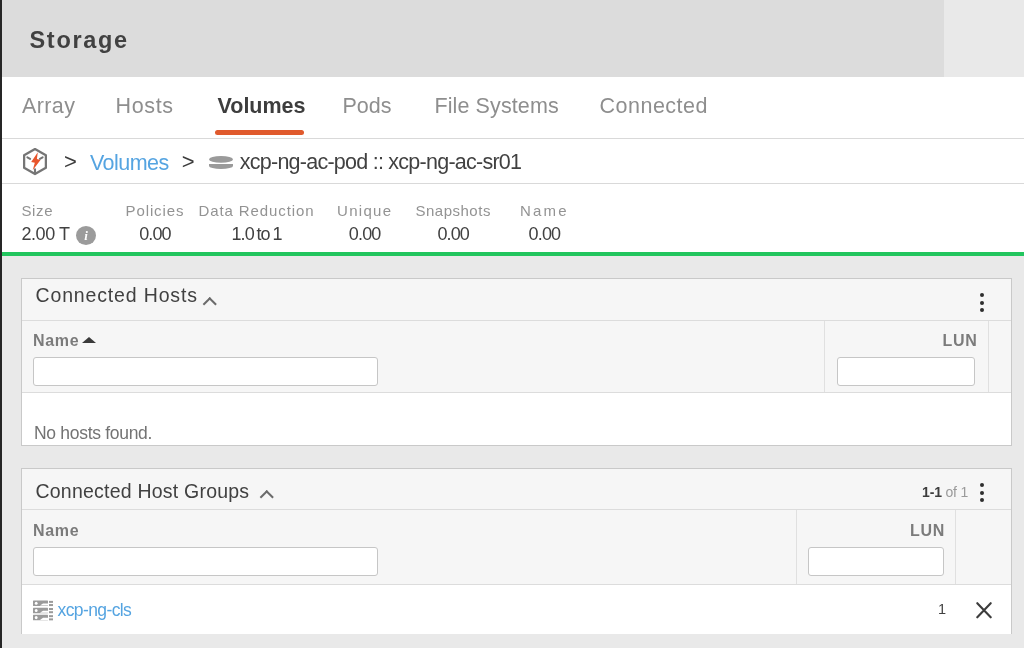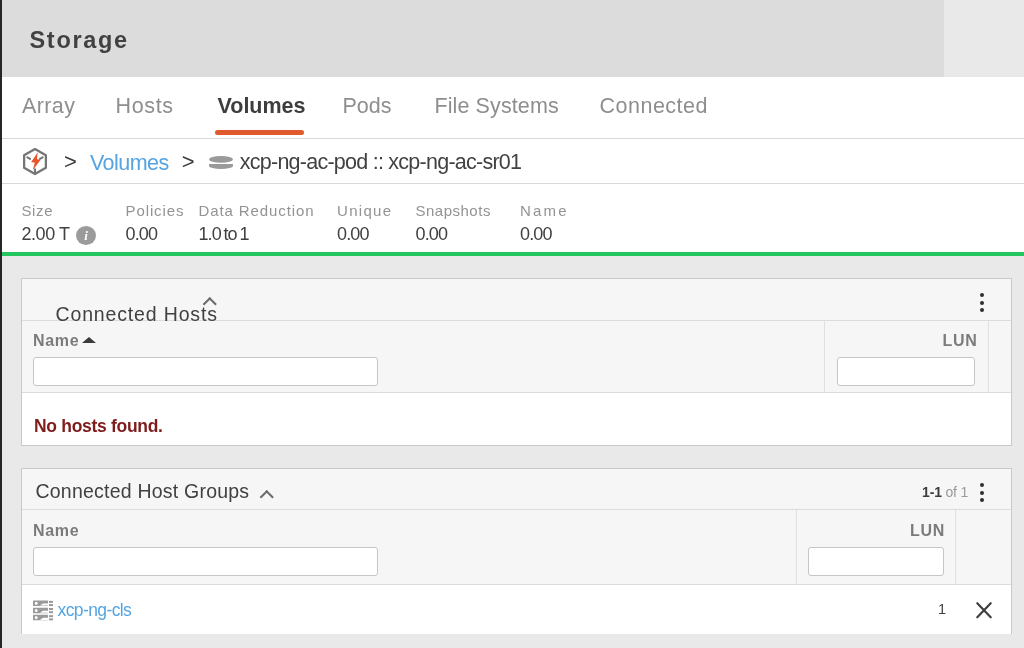--- a/index.html
+++ b/index.html
@@ -17,21 +17,21 @@
 .tab { position:absolute; top:16.5px; font-size:21.5px; color:#8e8e8e; }
 .tab.active { color:#3d3d3d; font-weight:bold; }
 #underline { position:absolute; left:215px; top:53px; width:89px; height:5px; background:#e05a2d; border-radius:2.5px; }
 #crumb { left:0; top:139px; width:1024px; height:45px; background:#ffffff; border-bottom:1px solid #d9d9d9; }
 #crumb .gt { position:absolute; top:9.5px; font-size:22px; color:#3d3d3d; }
 #crumb a { position:absolute; left:90px; top:11.5px; font-size:21.5px; color:#55a4e1; text-decoration:none; letter-spacing:-0.55px; }
 #crumb .vname { position:absolute; left:239.8px; top:10.5px; font-size:21.5px; color:#414141; letter-spacing:-0.75px; }
 #stats { left:0; top:184px; width:1024px; height:72px; background:#ffffff; border-bottom:4px solid #22c55e; }
 .stat { position:absolute; top:17.5px; }
 .stat .lbl { font-size:15px; color:#939393; letter-spacing:0.6px; }
-.stat .val { font-size:18px; color:#414141; margin-top:5px; letter-spacing:-0.85px; }
+.stat .val { font-size:18px; color:#414141; margin-top:5px; letter-spacing:-0.85px;text-align:center; }
 .panel { position:absolute; left:21px; width:991px; background:#ffffff; border:1px solid #c9c9c9; }
 .phead { position:relative; background:#f6f6f6; border-bottom:1px solid #dcdcdc; }
 .phead .ptitle { position:absolute; left:13.5px; font-size:19.5px; color:#414141; }
 .caret { position:absolute; width:12px; height:10px; }
 .caret::before { content:""; position:absolute; left:1px; top:2px; width:7.5px; height:7.5px; border-left:2.2px solid #6b6b6b; border-top:2.2px solid #6b6b6b; transform:rotate(45deg); }
 .dots { position:absolute; right:27px; top:14px; width:4px; }
 .dots i { display:block; width:4px; height:4px; border-radius:50%; background:#2e2e2e; margin-bottom:3.5px; }
 .thead { position:relative; background:#f6f6f6; border-bottom:1px solid #dcdcdc; }
 .col-lbl { position:absolute; font-size:16px; font-weight:bold; color:#7b7b7b; letter-spacing:0.7px; }
 .finput { position:absolute; height:29px; background:#fff; border:1px solid #c6c6c6; border-radius:3px; outline:none; }
@@ -94,38 +94,38 @@
       <div class="val">0.00</div>
     </div>
   <div class="stat" style="left:520px;">
       <div class="lbl" style="letter-spacing:2.2px;">Name</div>
       <div class="val">0.00</div>
     </div>
 </div>
 
 <div class="panel" style="top:278px; height:168px;">
   <div class="phead" style="height:42px;">
-    <span class="ptitle" style="top:24px; letter-spacing:0.85px;margin-left:20px;">Connected Hosts</span>
+    <span class="ptitle" style="top:5px; letter-spacing:0.85px;">Connected Hosts</span>
     <span class="caret" style="left:182px; top:18px;"></span>
     <div class="dots">
         <i></i>
         <i></i>
         <i></i>
       </div>
   </div>
   <div class="thead" style="height:72px;">
     <span class="col-lbl" style="left:11px; top:11px;">Name<span class="sortarrow"></span></span>
     <span class="col-lbl" style="right:33.5px; top:11px;">LUN</span>
     <div class="vline" style="left:802px;"></div>
     <div class="vline" style="left:966px;"></div>
     <input class="finput" style="left: 11px; top: 36px; width: 345px;">
     <input class="finput" style="left: 815px; top: 36px; width: 138px;">
   </div>
   <div class="tbody" style="height:51px;">
-    <span style="position:absolute; left:12px; top:23px; font-size:17.5px; color:#7f1d1d; letter-spacing:-0.3px;font-weight:bold;">No hosts found.</span>
+    <span style="position:absolute; left:12px; top:30px; font-size:17.5px; color:#737373; letter-spacing:-0.3px;">No hosts found.</span>
   </div>
 </div>
 
 <div class="panel" style="top:468px; height:166px;">
   <div class="phead" style="height:41px;">
     <span class="ptitle" style="top:10.5px; letter-spacing:0.22px;">Connected Host Groups</span>
     <span class="caret" style="left:238.5px; top:20.5px;"></span>
     <span style="position:absolute; right:43px; top:15px; font-size:14px; color:#9a9a9a; letter-spacing:-0.2px;text-align:center;"><b style="color:#3d3d3d;">1-1</b> of 1</span>
     <div class="dots">
         <i></i>

